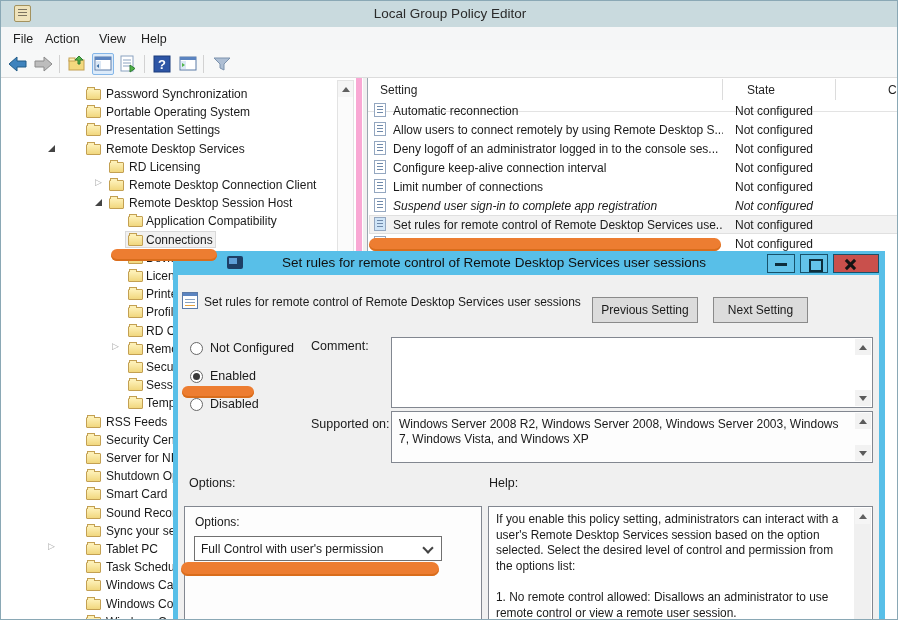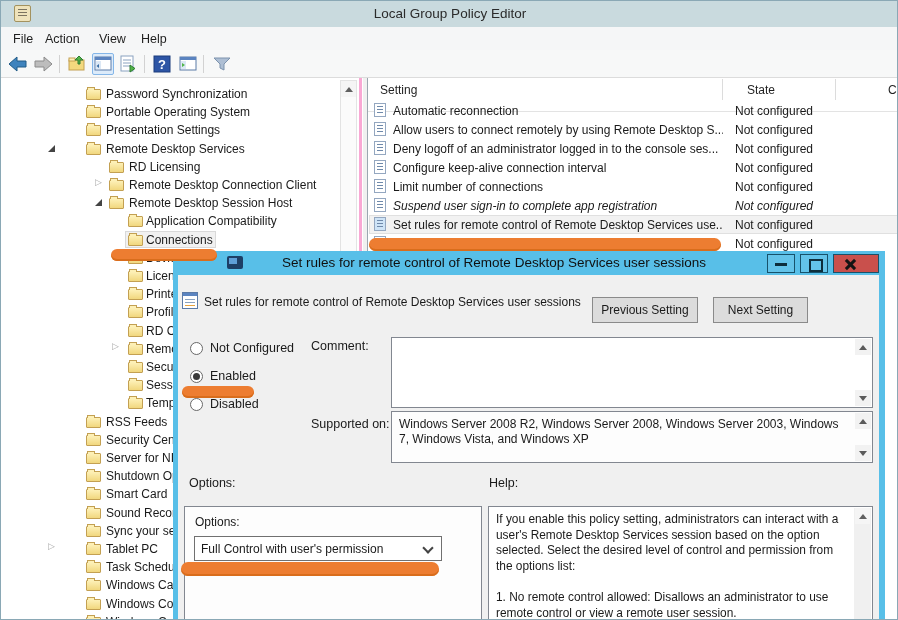--- a/index.html
+++ b/index.html
@@ -15,21 +15,21 @@
   .scroll-icon { position:absolute; left:13px; top:4px; width:17px; height:17px; background:#efe3bb; border:1px solid #a3925f; border-radius:2px; }
   .scroll-icon::before { content:""; position:absolute; left:3px; top:3px; width:9px; height:1px; background:#7c7460;
     box-shadow:0 3px 0 #7c7460, 0 6px 0 #7c7460; }
   .menubar { position:absolute; left:0; top:26px; width:898px; height:35px; background:#f5f6f7; border-bottom:1px solid #e7e7e7; }
   .menu-item { position:absolute; top:4px; font-size:12.5px; color:#1f1f1f; padding:1px 4px; }
   .toolbar { position:absolute; left:0; top:49px; width:898px; height:28px; background:#f7f8f8; border-bottom:1px solid #dcdcdc; }
   .tbtn { position:absolute; top:3px; width:22px; height:22px; }
   .tsep { position:absolute; top:5px; width:1px; height:18px; background:#d2d2d2; }
   .tbtn.selected { border:1px solid #84b6e8; background:#dcebfa; border-radius:2px; }
   
-  .tree-panel { position:absolute; left:1px; top:77px; width:360px; height:543px; background:#fff; border-right:3px solid #f9a8d4; }
+  .tree-panel { position:absolute; left:1px; top:77px; width:360px; height:543px; background:#fff; border-right:6px solid #f9a8d4; }
   .panel-gap { position:absolute; left:362px; top:77px; width:4px; height:543px; background:#f0f0f0; }
   .list-panel { position:absolute; left:366px; top:77px; width:532px; height:543px; background:#fff; border-left:1px solid #9ba6b0; }
   .tree-scrollbar { position:absolute; right:2px; top:2px; width:17px; height:539px; background:#fbfbfb; border:1px solid #e3e3e3; }
   .sb-arrow { position:absolute; left:0; width:15px; height:16px; background:#f5f5f5; }
   .sb-arrow.up::after { content:""; position:absolute; left:4px; top:6px; border-left:4px solid transparent; border-right:4px solid transparent; border-bottom:5px solid #606060; }
   
   .tree-row { position:absolute; height:18px; width:340px; font-size:12px; color:#1a1a1a; }
   .tree-row .lbl { position:absolute; top:2px; white-space:nowrap; }
   .tree-row .selbox { position:absolute; top:0; height:17px; background:#f1f1f1; border:1px solid #d9d9d9; }
   .tri-open { position:absolute; top:5px; width:0; height:0; border-right:7px solid #444; border-top:7px solid transparent; }

